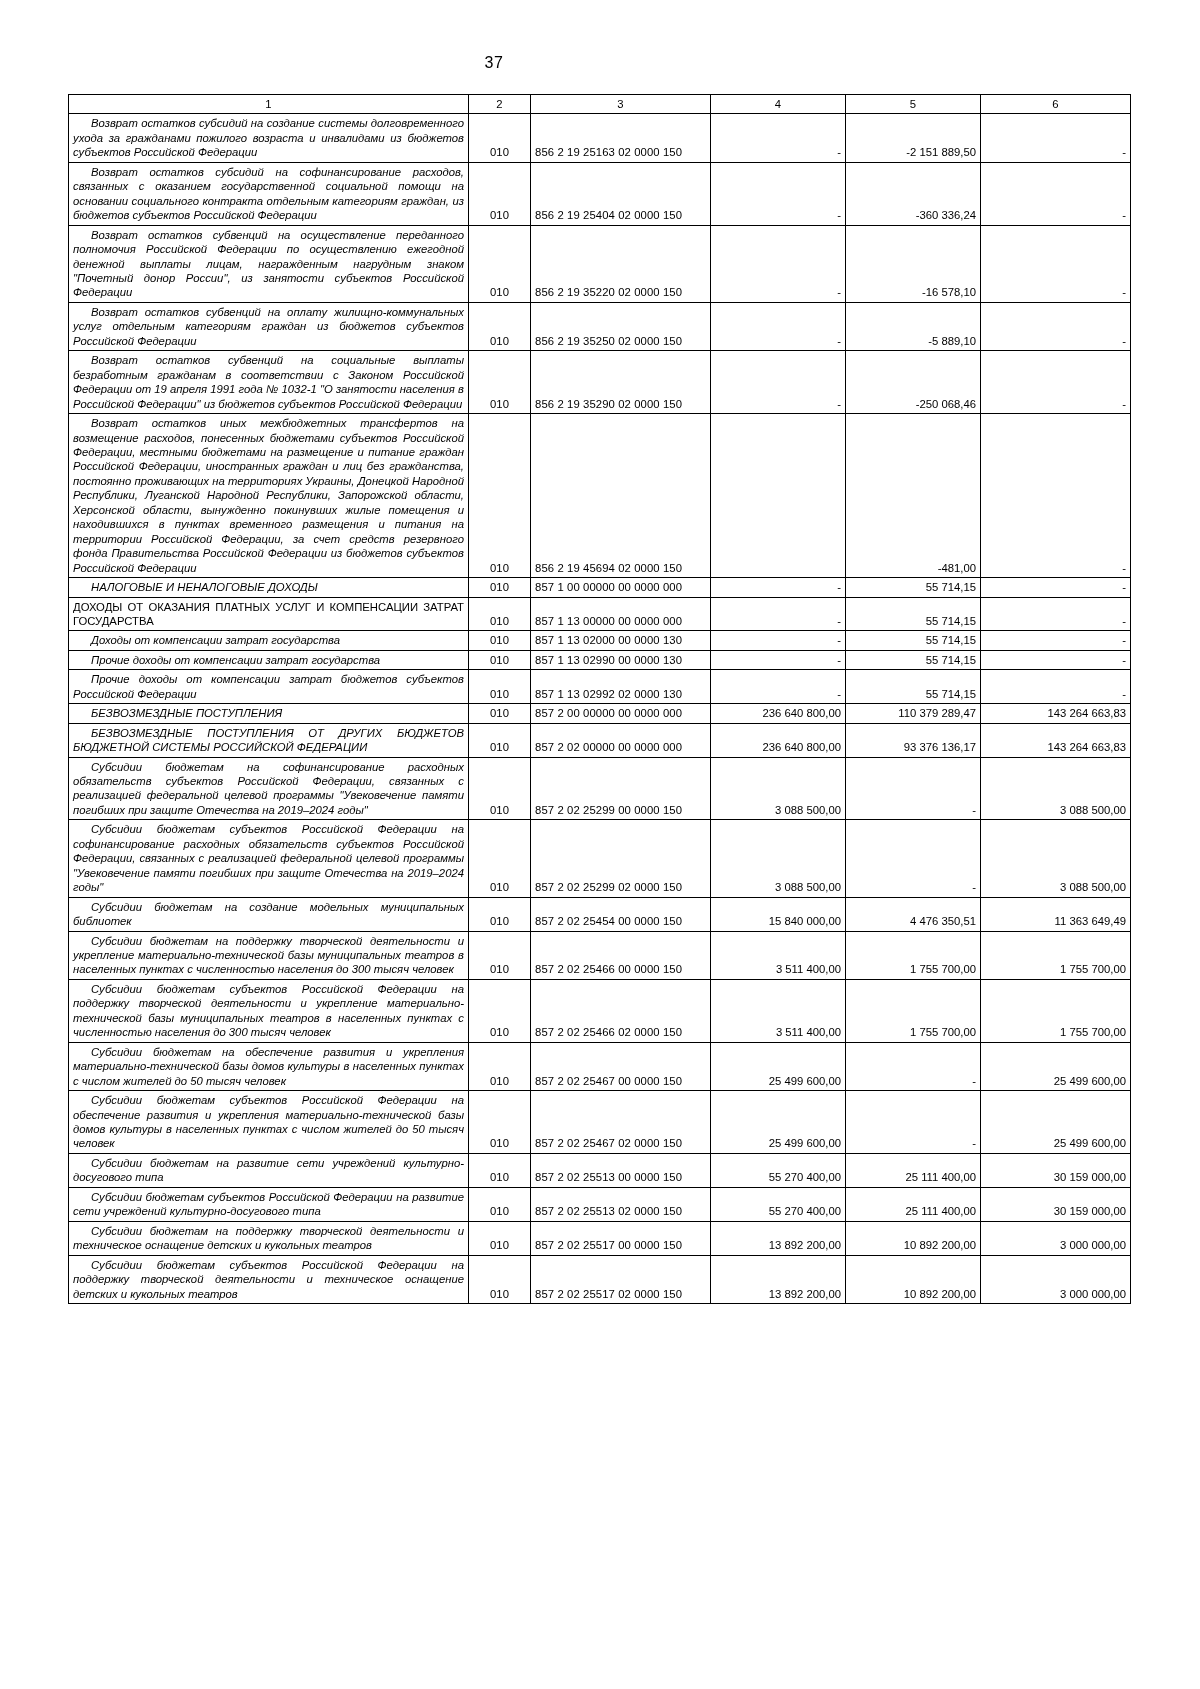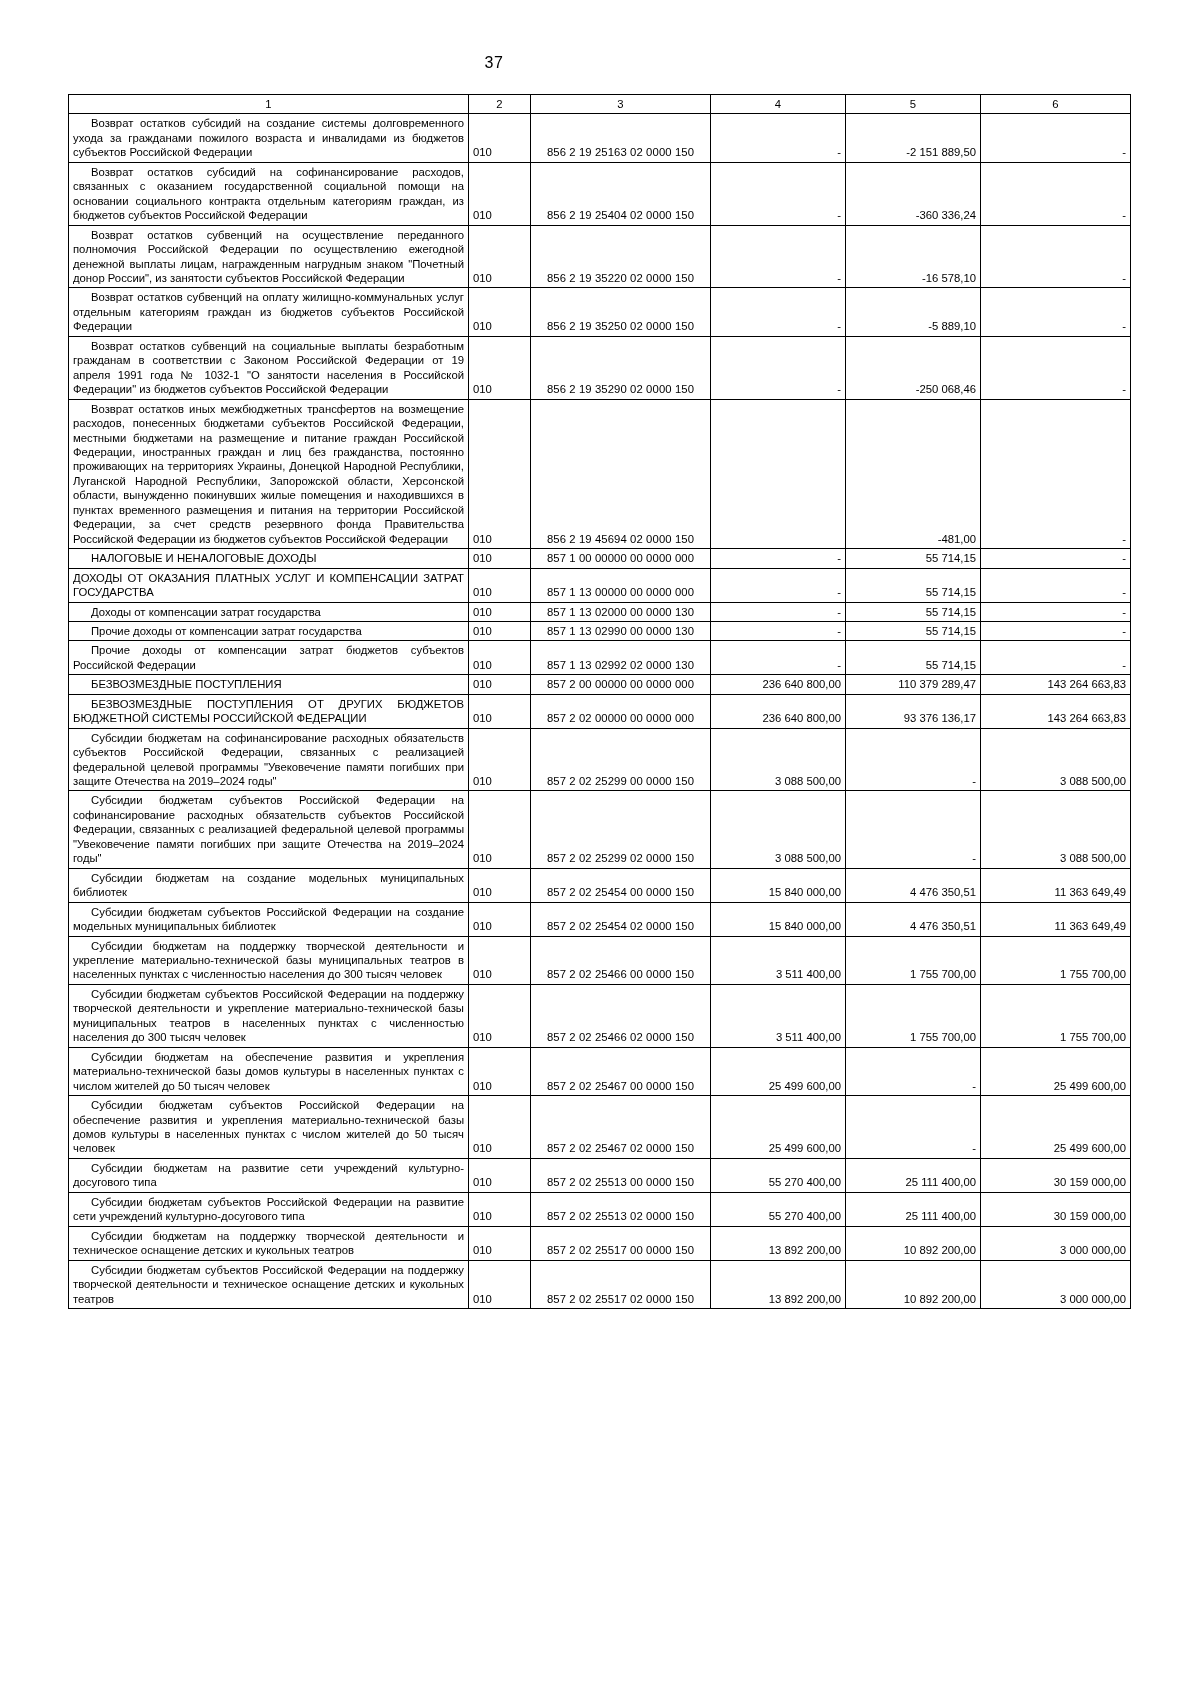--- a/index.html
+++ b/index.html
@@ -60,27 +60,28 @@
 
   td.name {
     text-align: justify;
     text-align-last: left;
     padding-left: 8px;
     padding-right: 6px;
     hyphens: none;
   }
   td.name.ind {
     text-indent: 18px;
+    font-style: italic;
   }
   td.code {
+    text-align: center;
+    vertical-align: bottom;
+  }
+  td.bcode {
     text-align: left;
-    vertical-align: bottom;
-  }
-  td.bcode {
-    text-align: center;
     vertical-align: bottom;
     letter-spacing: 0.1px;
     font-size: 11.2px;
   }
   td.num {
     text-align: right;
     vertical-align: bottom;
     padding-right: 7px;
     white-space: nowrap;
   }
@@ -235,28 +236,20 @@
           </tr>
           <tr>
             <td class="name ind">Субсидии бюджетам на создание модельных муниципальных библиотек</td>
             <td class="code">010</td>
             <td class="bcode">857 2 02 25454 00 0000 150</td>
             <td class="num">15 840 000,00</td>
             <td class="num">4 476 350,51</td>
             <td class="num">11 363 649,49</td>
           </tr>
           <tr>
-            <td class="name ind">Субсидии бюджетам субъектов Российской Федерации на создание модельных муниципальных библиотек</td>
-            <td class="code">010</td>
-            <td class="bcode">857 2 02 25454 02 0000 150</td>
-            <td class="num">15 840 000,00</td>
-            <td class="num">4 476 350,51</td>
-            <td class="num">11 363 649,49</td>
-          </tr>
-          <tr>
             <td class="name ind">Субсидии бюджетам на поддержку творческой деятельности и укрепление материально-технической базы муниципальных театров в населенных пунктах с численностью населения до 300 тысяч человек</td>
             <td class="code">010</td>
             <td class="bcode">857 2 02 25466 00 0000 150</td>
             <td class="num">3 511 400,00</td>
             <td class="num">1 755 700,00</td>
             <td class="num">1 755 700,00</td>
           </tr>
           <tr>
             <td class="name ind">Субсидии бюджетам субъектов Российской Федерации на поддержку творческой деятельности и укрепление материально-технической базы муниципальных театров в населенных пунктах с численностью населения до 300 тысяч человек</td>
             <td class="code">010</td>

